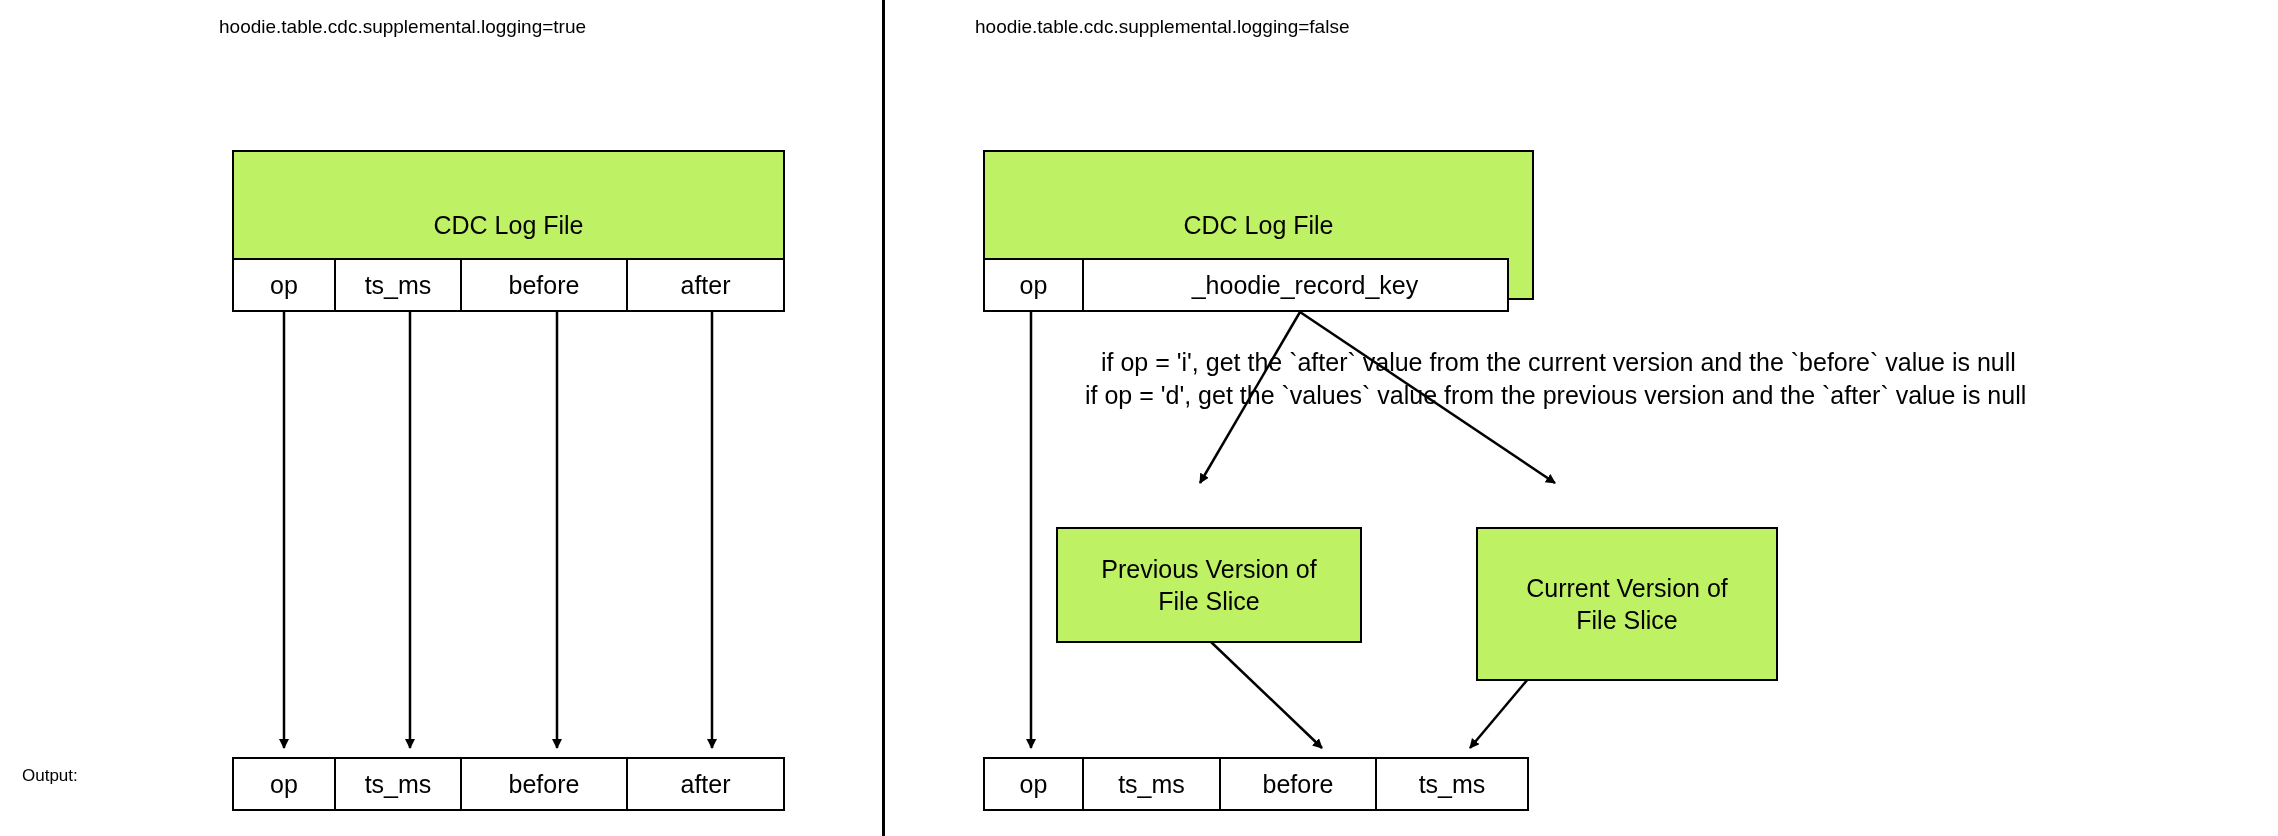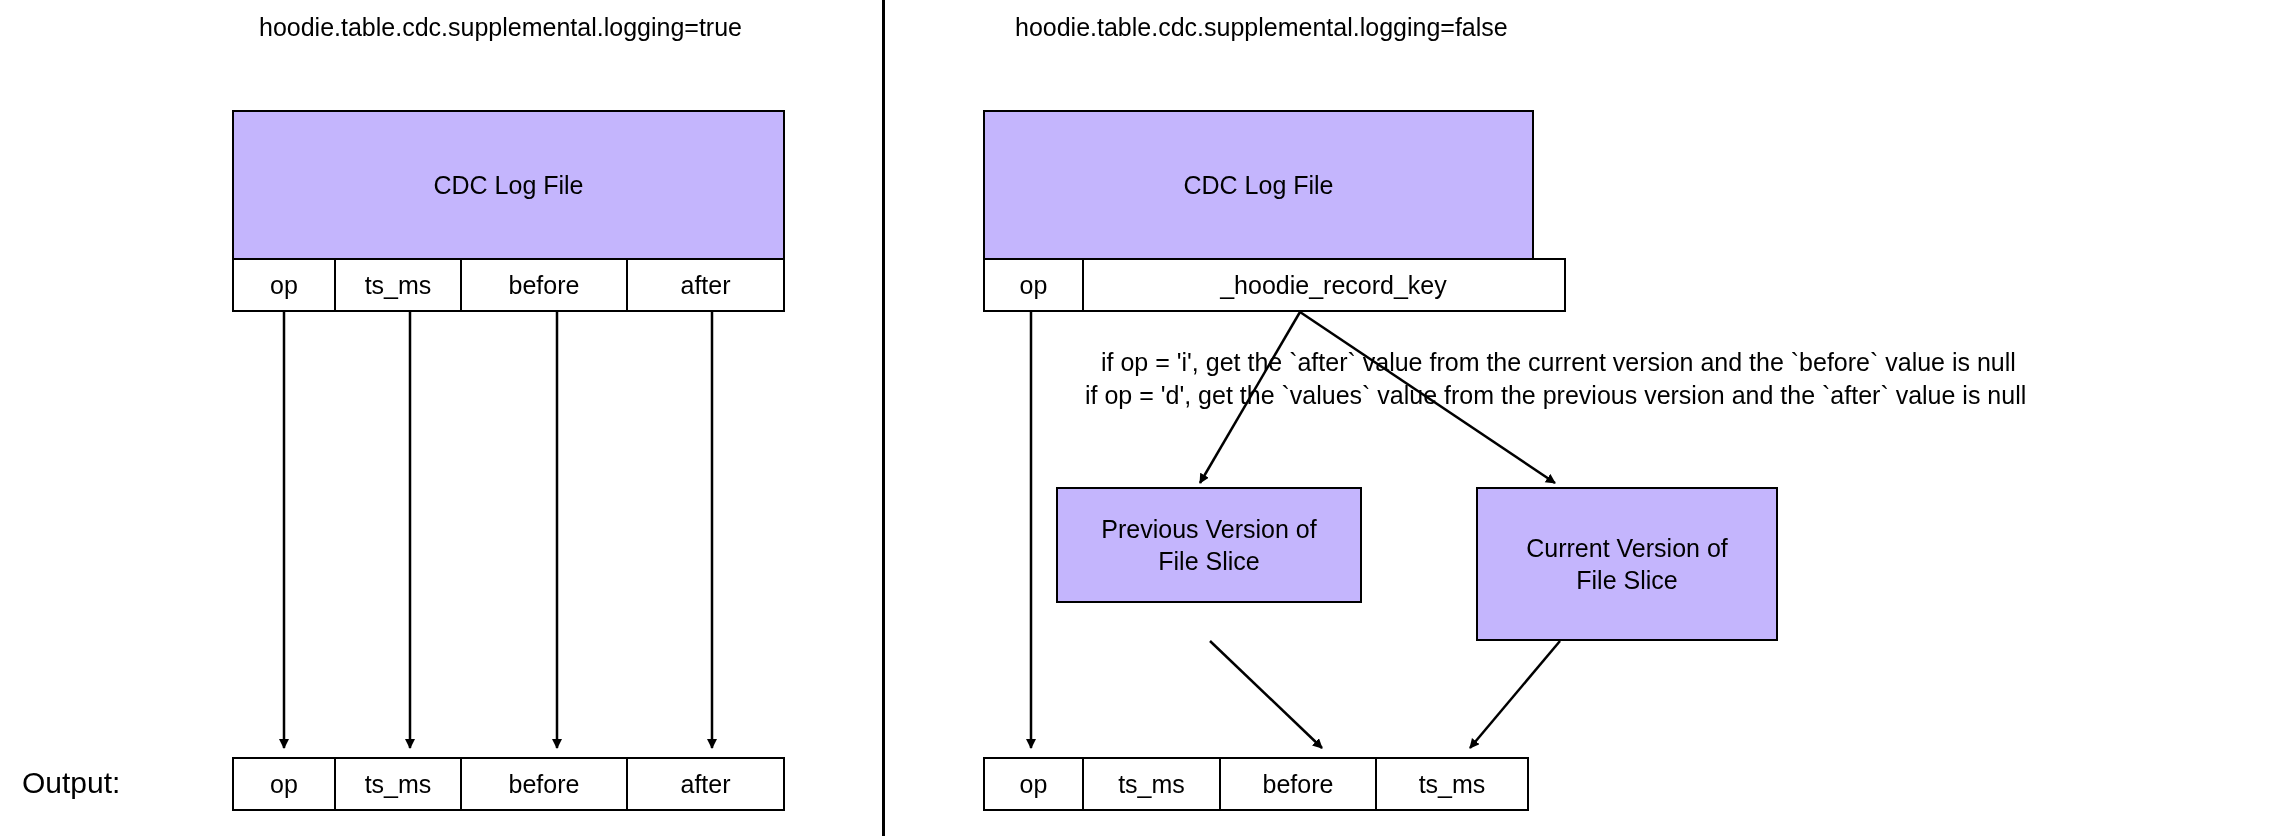--- a/index.html
+++ b/index.html
@@ -23,38 +23,38 @@
     left: 0;
     top: 0;
     width: 2278px;
     height: 836px;
     pointer-events: none;
   }
   .abs { position: absolute; }
 
   
   .panel-title {
-    font-size: 25px;
+    font-size: 19px;
     line-height: 30px;
     white-space: nowrap;
     text-align: left;
-    margin-left: 40px;
   }
 
   
   .box {
     box-sizing: border-box;
     border: 2px solid #000000;
-    background: #c4b5fd;
+    background: #bef264;
     display: flex;
     align-items: center;
     justify-content: center;
     text-align: left;
     font-size: 25px;
     line-height: 32px;
+    margin-top: 40px;
   }
   .cell {
     box-sizing: border-box;
     border: 2px solid #000000;
     background: #ffffff;
     display: flex;
     align-items: center;
     justify-content: center;
     font-size: 25px;
     white-space: nowrap;
@@ -67,21 +67,21 @@
     align-items: stretch;
   }
 
   
   .note {
     font-size: 25px;
     line-height: 33px;
     white-space: nowrap;
   }
   .output-label {
-    font-size: 30px;
+    font-size: 17px;
     white-space: nowrap;
   }
   .divider {
     background: #000000;
     width: 3px;
   }
 </style>
 </head>
 <body>
 
@@ -137,21 +137,21 @@
     <div class="cell" style="width:168px;">before</div>
     <div class="cell" style="width:159px;">after</div>
   </div>
 
   <div class="abs panel-title" style="left:975px; top:12px; width:700px;">hoodie.table.cdc.supplemental.logging=false</div>
 
   <div class="abs box" style="left:983px; top:110px; width:551px; height:150px;">CDC Log File</div>
 
   <div class="abs row" style="left:983px; top:258px; height:54px;">
     <div class="cell" style="width:101px;">op</div>
-    <div class="cell" style="width:484px;padding-left:19px;">_hoodie_record_key</div>
+    <div class="cell" style="width:427px;padding-left:19px;">_hoodie_record_key</div>
   </div>
 
   <div class="abs note" style="left:1101px; top:346px;">if op = 'i', get the `after` value from the current version and the `before` value is null</div>
   <div class="abs note" style="left:1085px; top:379px;">if op = 'd', get the `values` value from the previous version  and the `after` value is null</div>
 
   <div class="abs box" style="left:1056px; top:487px; width:306px; height:116px; flex-direction:column;">
     <span>Previous Version of</span>
     <span>File Slice</span>
   </div>
 

